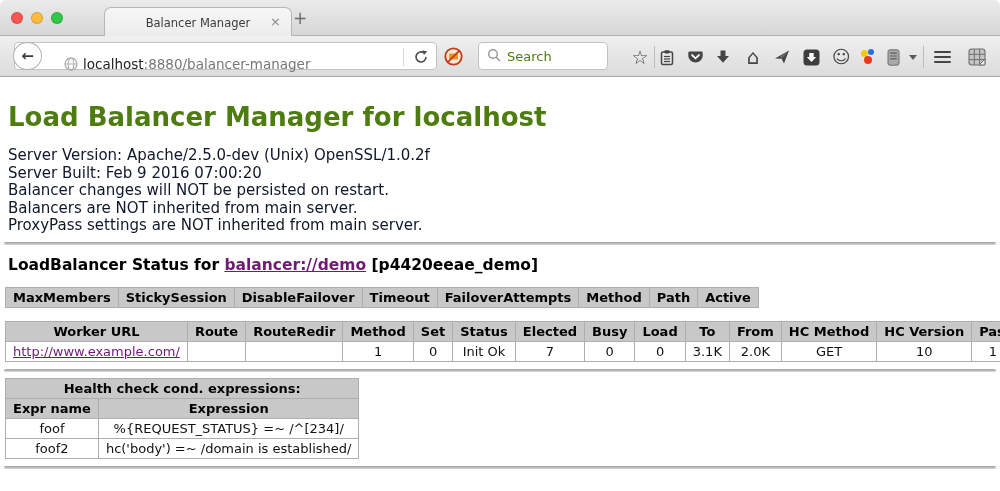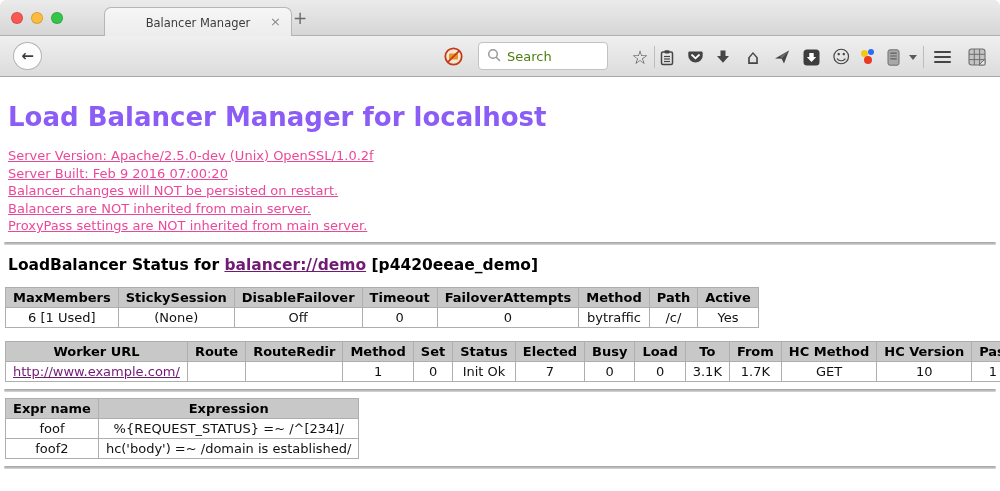--- a/index.html
+++ b/index.html
@@ -65,22 +65,22 @@
   .dots { position:relative; width:16px; height:16px; }
   .dot { position:absolute; border-radius:50%; }
   .dot-y { width:7px; height:7px; background:#f2c718; left:1px; top:1px; }
   .dot-b { width:6px; height:6px; background:#2a6df4; left:8px; top:0; }
   .dot-r { width:8px; height:8px; background:#e83a23; left:4px; top:7px; }
   .caret-down { width:0; height:0; border-left:4px solid transparent; border-right:4px solid transparent; border-top:5px solid #5a5a5a; }
   .hamburger div { width:17px; height:2.5px; background:#454545; margin:2.5px 0; border-radius:1px; }
 
   
   .content { padding:0; }
-  h1.pagetitle { margin:25px 0 0 8px; font-size:26px; line-height:30px; font-weight:bold; color:#8b5cf6; }
-  .info { margin:15px 0 0 8px; font-size:13px; line-height:17.6px; color:#ec4899;text-decoration:underline; }
+  h1.pagetitle { margin:25px 0 0 8px; font-size:26px; line-height:30px; font-weight:bold; color:#4d7c0f; }
+  .info { margin:15px 0 0 8px; font-size:15px; line-height:17.6px; color:#0f172a; }
   hr.rule { border:none; height:3px; margin:7px 4px 0 4px;
     background:linear-gradient(#9f9f9f,#d8d8d8); border-radius:2px; }
   .lbheading { margin:11px 0 0 8px; font-size:15.5px; font-weight:bold; color:#000; }
   a.plink { color:#701a75; text-decoration:underline; }
 
   table.ap { border-collapse:collapse; margin:13px 0 0 5px; font-size:13px; border:1px solid #8e8e8e; }
   table.ap th, table.ap td { border:1px solid #aeaeae; padding:2px 7px; text-align:center; height:16px; white-space:nowrap; }
   table.ap th { background:#c8c8c8; font-weight:bold; color:#000; }
   table.balancer { width:618px; }
   table.worker { width:978px; }
@@ -99,20 +99,37 @@
       <div class="light" style="background:#33c748"></div>
     </div>
     <div class="tab">
       <span>Balancer Manager</span>
       <span class="tab-close">×</span>
     </div>
     <div class="newtab">+</div>
   </div>
 
   <div class="navbar">
+    <div class="urlbar">
+      <span class="globe">
+        <svg width="14" height="14" viewBox="0 0 14 14">
+            <circle cx="7" cy="7" r="6" fill="none" stroke="#b0b0b0" stroke-width="1.3"></circle>
+            <ellipse cx="7" cy="7" rx="2.8" ry="6" fill="none" stroke="#b0b0b0" stroke-width="1.1"></ellipse>
+            <line x1="1" y1="7" x2="13" y2="7" stroke="#b0b0b0" stroke-width="1.1"></line>
+          </svg>
+      </span>
+      <span class="urltext"><span class="url-domain">localhost</span><span class="url-rest">:8880/balancer-manager</span></span>
+      <span class="urlbar-div"></span>
+      <span class="reload">
+        <svg width="16" height="16" viewBox="0 0 16 16">
+            <path d="M13 8 A5 5 0 1 1 10.6 3.7" fill="none" stroke="#4d4d4d" stroke-width="1.7"></path>
+            <path d="M9.3 1.2 L14.2 2.4 L10.9 6.1 Z" fill="#4d4d4d"></path>
+          </svg>
+      </span>
+    </div>
     <div class="backbtn">←</div>
 
     <span class="blocker">
       <svg width="19" height="19" viewBox="0 0 19 19">
           <circle cx="9.5" cy="9.5" r="8.2" fill="#f6e7d4" stroke="#c33a1e" stroke-width="1.8"></circle>
           <rect x="5" y="6.5" width="9" height="6" rx="1" fill="#e8941e"></rect>
           <line x1="3.8" y1="15.2" x2="15.2" y2="3.8" stroke="#c33a1e" stroke-width="1.8"></line>
         </svg>
     </span>
 
@@ -226,30 +243,20 @@
       <tbody>
           <tr>
         <th>MaxMembers</th>
         <th>StickySession</th>
         <th>DisableFailover</th>
         <th>Timeout</th>
         <th>FailoverAttempts</th>
         <th>Method</th>
         <th>Path</th>
         <th>Active</th>
-      </tr>
-      <tr>
-        <td>6 [1 Used]</td>
-        <td>(None)</td>
-        <td>Off</td>
-        <td>0</td>
-        <td>0</td>
-        <td>bytraffic</td>
-        <td>/c/</td>
-        <td>Yes</td>
       </tr>
     </tbody>
       </table>
 
     <table class="ap worker">
       <tbody>
           <tr>
         <th>Worker URL</th>
         <th>Route</th>
         <th>RouteRedir</th>
@@ -270,33 +277,36 @@
         <td class="left"><a href="#" class="plink">http://www.example.com/</a></td>
         <td></td>
         <td></td>
         <td>1</td>
         <td>0</td>
         <td>Init Ok</td>
         <td>7</td>
         <td>0</td>
         <td>0</td>
         <td>3.1K</td>
-        <td>1.7K</td>
+        <td>2.0K</td>
         <td>GET</td>
         <td>10</td>
         <td>1 (0)</td>
 
       </tr>
     </tbody>
       </table>
 
     <hr class="rule">
 
     <table class="ap hc">
       <tbody>
+          <tr>
+        <th colspan="2">Health check cond. expressions:</th>
+      </tr>
       <tr>
         <th>Expr name</th>
         <th>Expression</th>
       </tr>
       <tr>
         <td>foof</td>
         <td>%{REQUEST_STATUS} =~ /^[234]/</td>
       </tr>
       <tr>
         <td>foof2</td>

